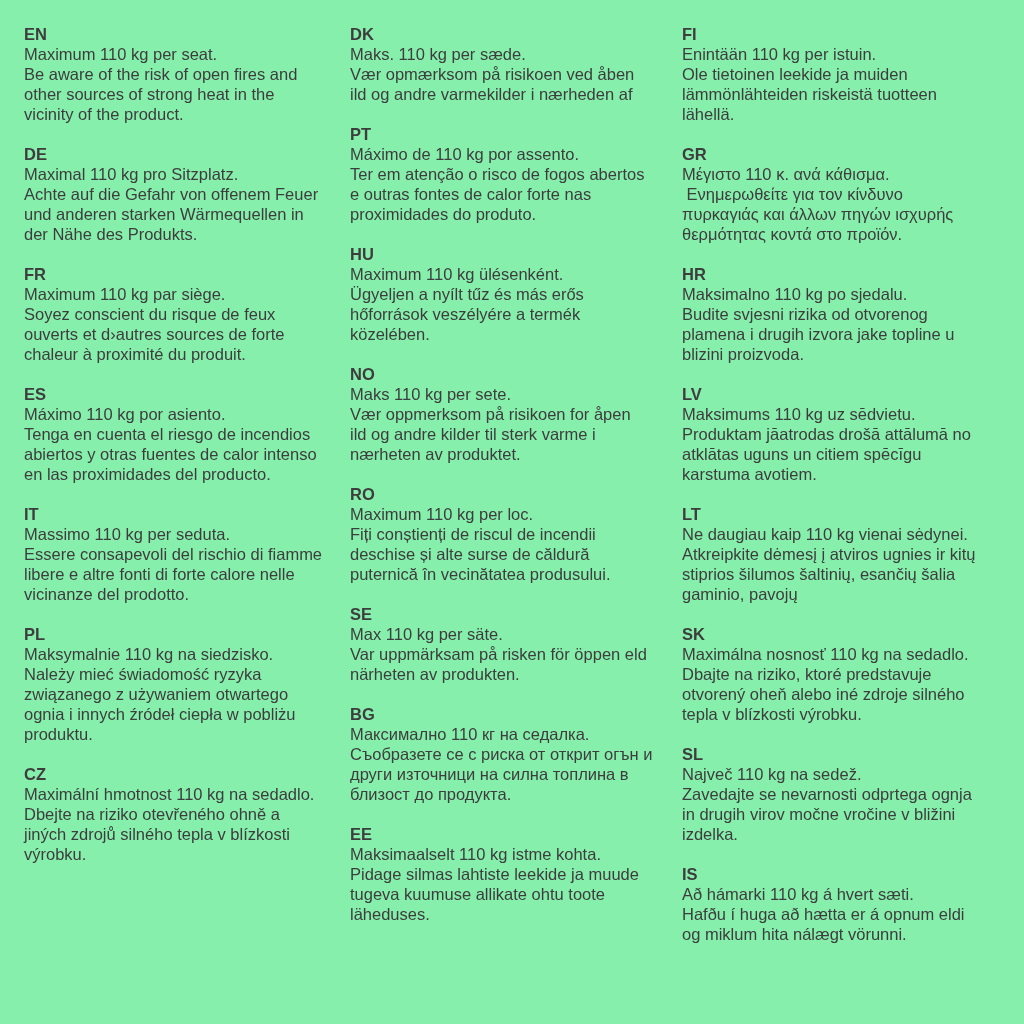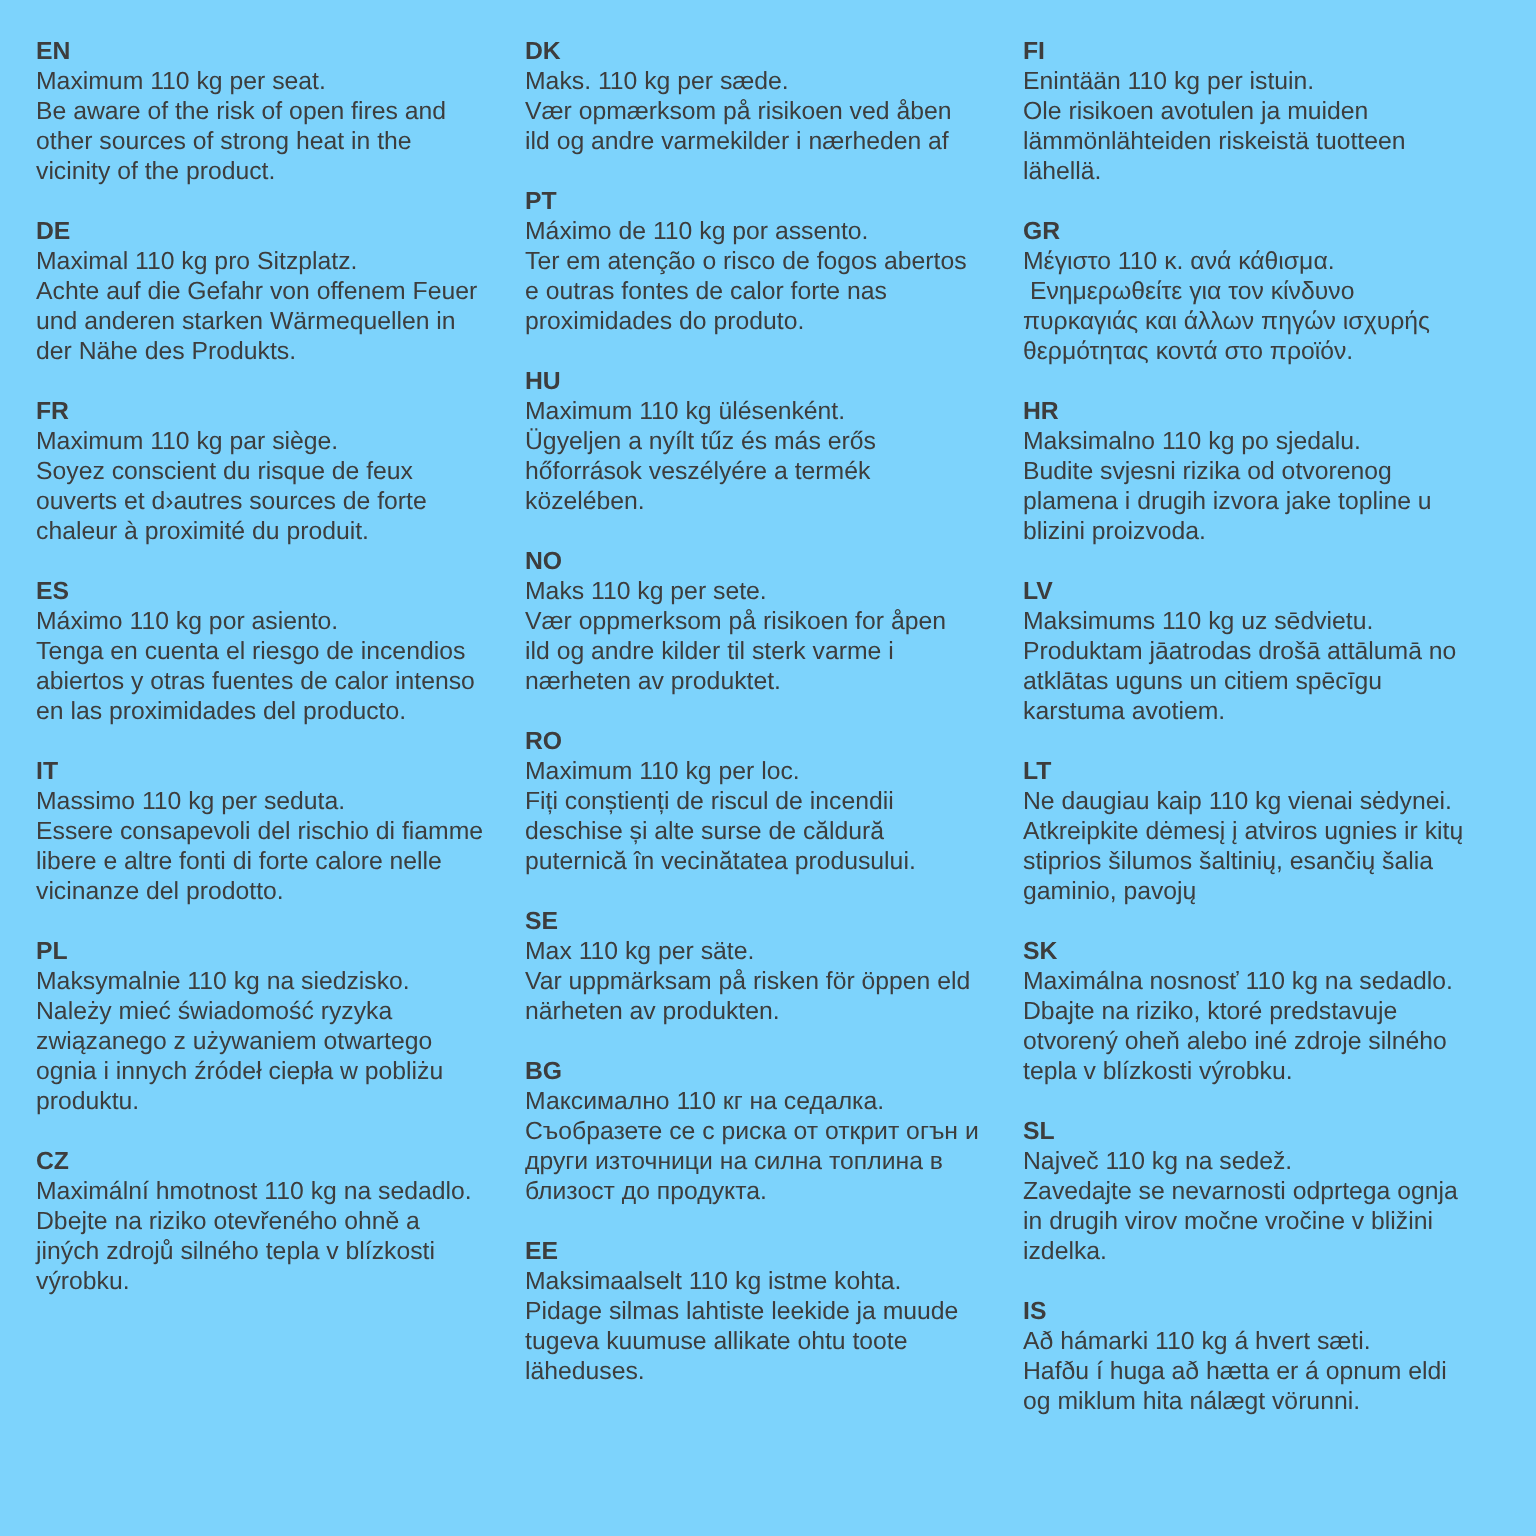--- a/index.html
+++ b/index.html
@@ -32,21 +32,21 @@
     font-weight: bold;
     white-space: pre;
   }
   .text-line {
     white-space: pre;
   }
 </style>
 </head>
 <body>
 
-<div class="page" style="background: #7dd3fc; color: rgb(61, 61, 61);">
+<div class="page" style="background: #86efac; color: rgb(61, 61, 61);">
   <div class="column column-1">
       <div class="lang-block">
         <div class="lang-code">EN</div>
         <div class="text-line">Maximum 110 kg per seat.</div>
         <div class="text-line">Be aware of the risk of open fires and</div>
         <div class="text-line">other sources of strong heat in the</div>
         <div class="text-line">vicinity of the product.</div>
       </div>
       <div class="lang-block">
         <div class="lang-code">DE</div>
@@ -145,21 +145,21 @@
         <div class="text-line">Maksimaalselt 110 kg istme kohta.</div>
         <div class="text-line">Pidage silmas lahtiste leekide ja muude</div>
         <div class="text-line">tugeva kuumuse allikate ohtu toote</div>
         <div class="text-line">läheduses.</div>
       </div>
     </div>
   <div class="column column-3">
       <div class="lang-block">
         <div class="lang-code">FI</div>
         <div class="text-line">Enintään 110 kg per istuin.</div>
-        <div class="text-line">Ole risikoen avotulen ja muiden</div>
+        <div class="text-line">Ole tietoinen leekide ja muiden</div>
         <div class="text-line">lämmönlähteiden riskeistä tuotteen</div>
         <div class="text-line">lähellä.</div>
       </div>
       <div class="lang-block">
         <div class="lang-code">GR</div>
         <div class="text-line">Μέγιστο 110 κ. ανά κάθισμα.</div>
         <div class="text-line"> Ενημερωθείτε για τον κίνδυνο</div>
         <div class="text-line">πυρκαγιάς και άλλων πηγών ισχυρής</div>
         <div class="text-line">θερμότητας κοντά στο προϊόν.</div>
       </div>

